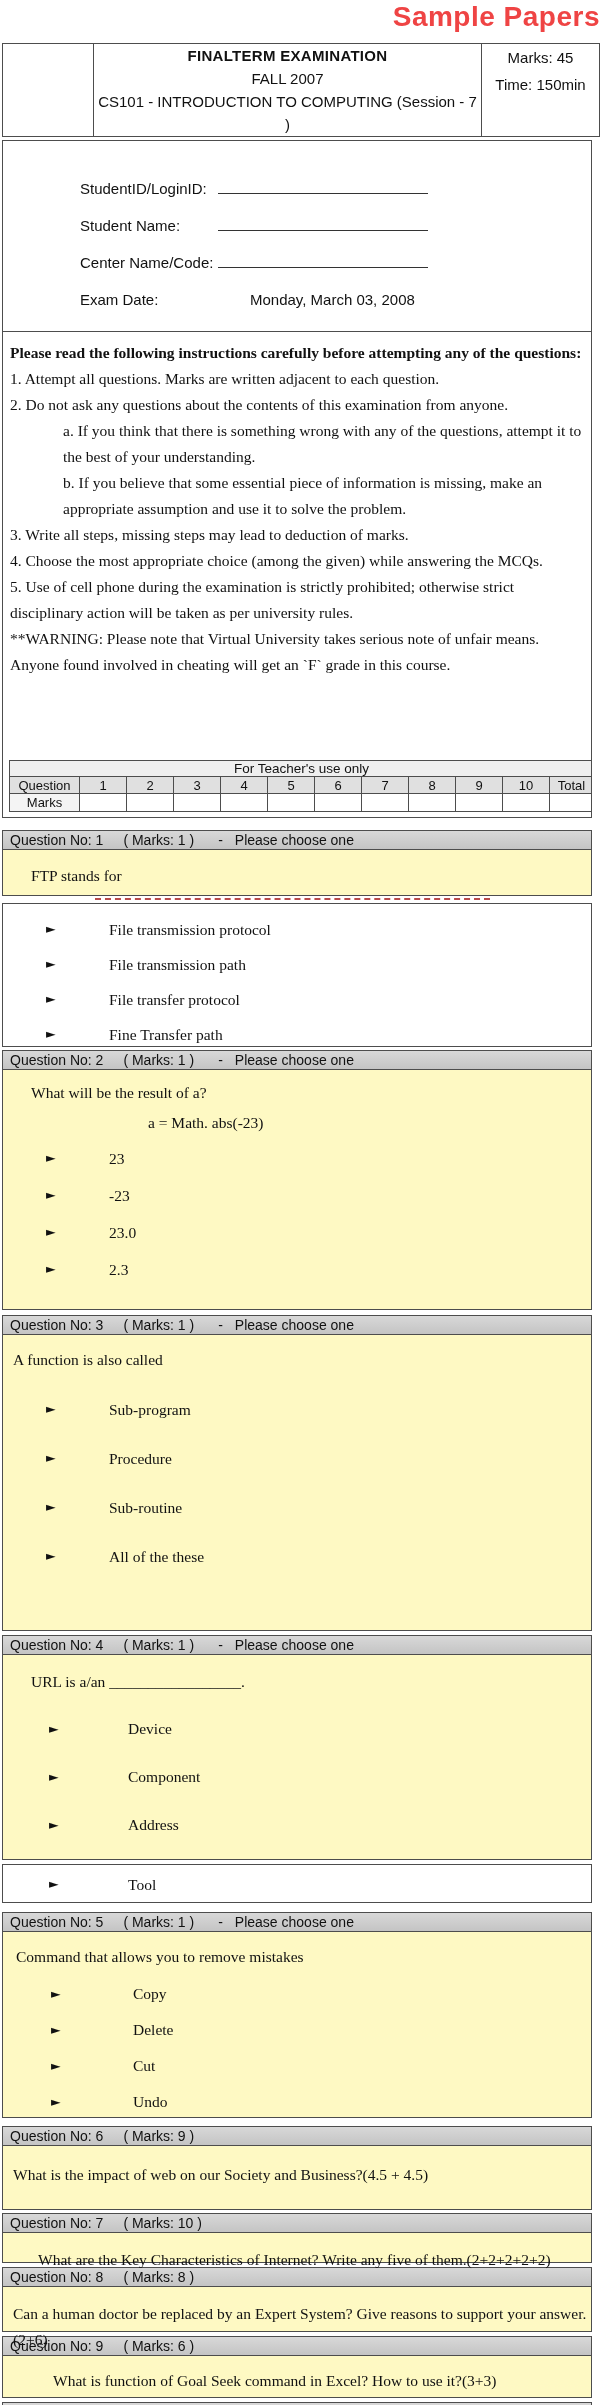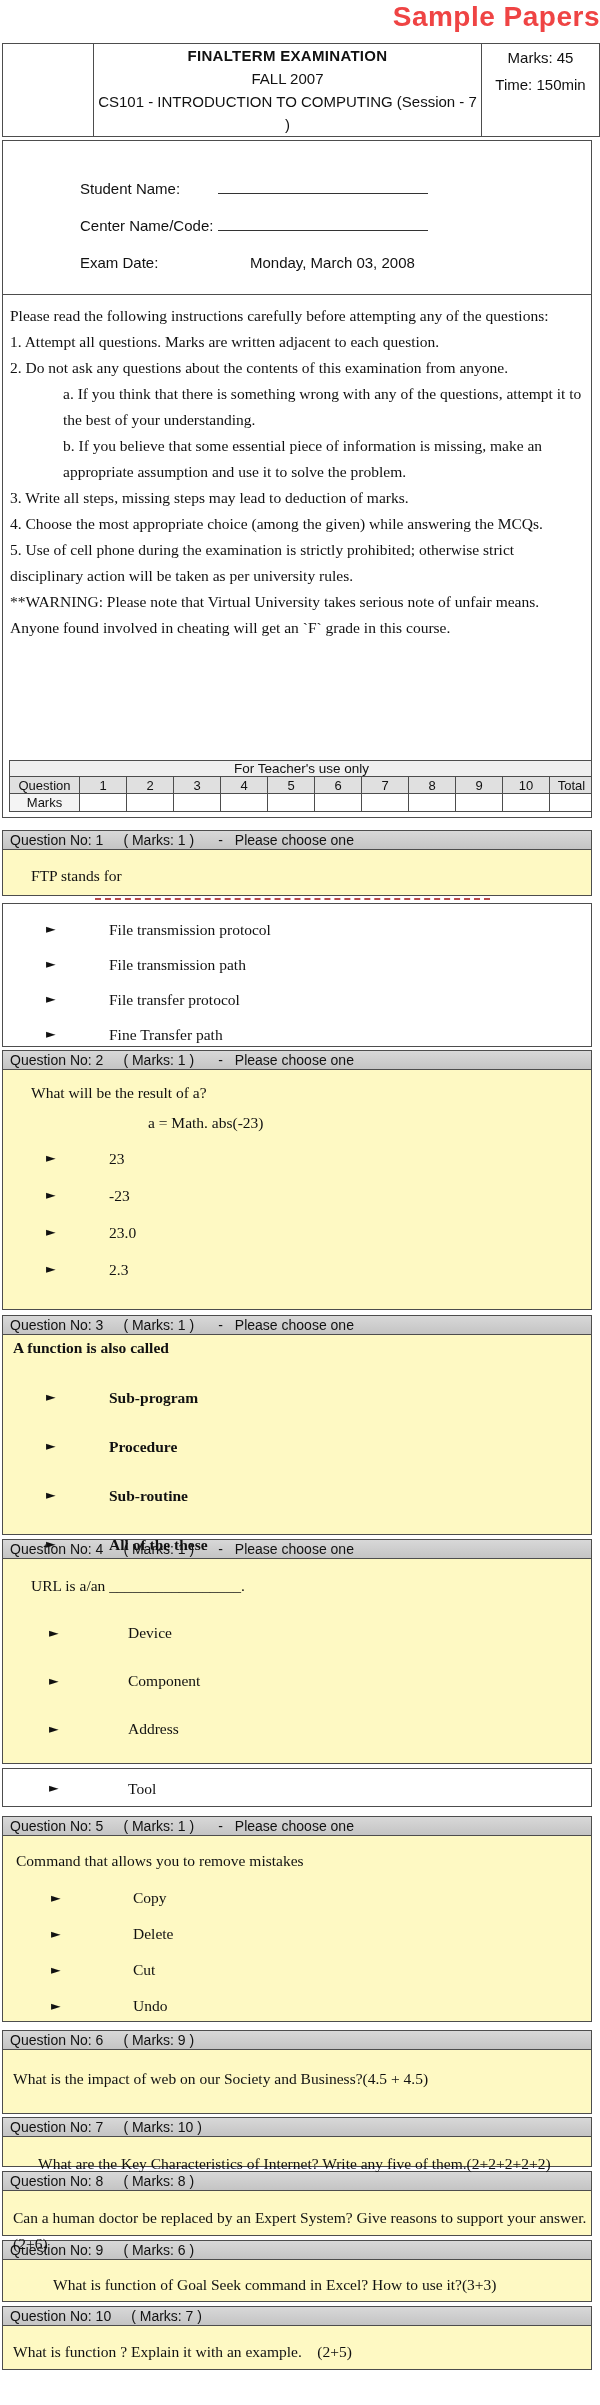--- a/index.html
+++ b/index.html
@@ -30,21 +30,21 @@
     border:1px solid #4d4d4d;background:#fff;overflow:hidden;
   }
   .students{padding-top:26px;}
   .srow{position:relative;height:37px;font-size:15px;}
   .slabel{position:absolute;left:77px;bottom:7px;}
   .sline{position:absolute;left:215px;bottom:10px;width:210px;height:0;border-bottom:1.5px solid #333;}
   .sdate{position:absolute;left:247px;bottom:7px;}
   .divline{margin-top:16px;border-top:1px solid #4d4d4d;height:0;}
   .instr{padding:8px 9px 0 7px;font-family:"Liberation Serif",serif;font-size:15.5px;line-height:26px;}
   .instr p{margin:0;}
-  .ihead{font-weight:normal;text-align:justify;}
+  .ihead{font-weight:bold;text-align:justify;}
   .sub{margin-left:53px !important;}
   .warn{margin-top:26px;}
 
   
   .tt-wrap{position:absolute;left:6px;right:3px;bottom:5px;}
   table.tt{border-collapse:collapse;table-layout:fixed;width:100%;font-size:13px;}
   table.tt td{border:1px solid #4d4d4d;text-align:center;height:16px;padding:0;}
   tr.tt-cap td{background:#efefef;font-size:13.5px;height:15px;}
   tr.tt-hdr td{background:#e0e0e0;height:17px;}
   tr.tt-mrk td{background:#fff;height:18px;}
@@ -79,21 +79,21 @@
   .m9{margin-top:4px;} .m10{margin-top:4px;}
 
   .q1a{height:46px;padding-top:13px;}
   .reddash{height:7px;padding-top:2px;}
   .reddash .dline{margin-left:95px;width:395px;border-top:2px dashed #b84b4b;height:0;}
   .q1b{height:144px;padding-top:8px;border:1px solid #4d4d4d;}
   .q1b .opt{height:35px;}
   .q2b{height:240px;padding-top:10px;}
   .q2opts{padding-top:4px;}
   .q2b .opt{height:37px;}
-  .q3b{height:200px;font-weight:bold;}
+  .q3b{height:296px;padding-top:12px;}
   .q3opts{padding-top:12px;}
   .q3b .opt{height:49px;}
   .q4a{height:205px;padding-top:14px;}
   .q4opts{padding-top:10px;}
   .q4a .opt{height:48px;}
   .q4b{height:39px;margin-top:4px;margin-left:2px;width:590px;border:1px solid #4d4d4d;
        background:#fff;font-family:"Liberation Serif",serif;font-size:15.5px;padding-top:2px;}
   .q4b .opt{height:35px;}
   .q5b{height:186px;padding-top:12px;}
   .q5opts{padding-top:6px;}
@@ -121,20 +121,24 @@
     <td class="ex-right">
       <div>Marks: 45</div>
       <div>Time: 150min</div>
     </td>
   </tr>
 </tbody>
   </table>
 
 <div class="bigbox">
   <div class="students">
+    <div class="srow">
+      <span class="slabel">StudentID/LoginID:</span>
+      <span class="sline"></span>
+    </div>
     <div class="srow">
       <span class="slabel">Student Name:</span>
       <span class="sline"></span>
     </div>
     <div class="srow">
       <span class="slabel">Center Name/Code:</span>
       <span class="sline"></span>
     </div>
     <div class="srow">
       <span class="slabel">Exam Date:</span>

